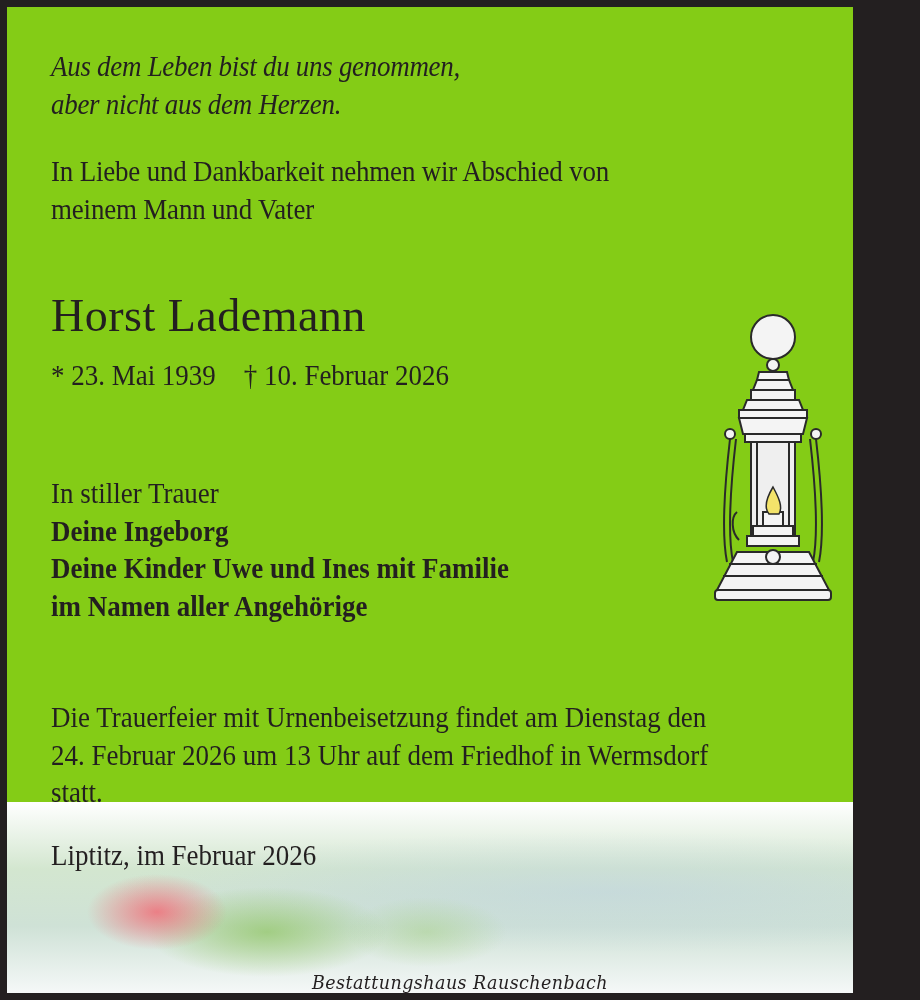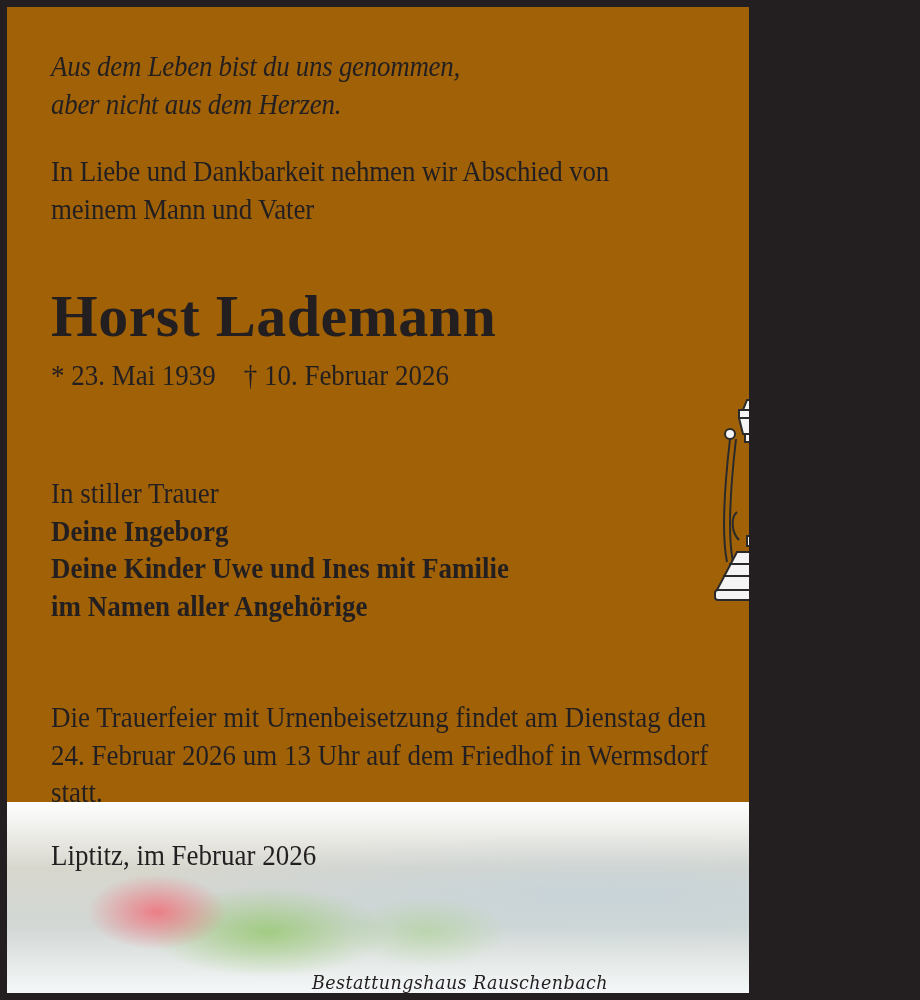--- a/index.html
+++ b/index.html
@@ -1,26 +1,26 @@
 <!DOCTYPE html>
 <html><head>
 <meta charset="utf-8">
 <style>
   html, body { margin: 0; padding: 0; }
   body { width: 920px; height: 1000px; background: #231f20; overflow: hidden; }
   .frame {
-    position: absolute; left: 7px; top: 7px; width: 742px; height: 986px;
-    background: #a16207; overflow: hidden;
+    position: absolute; left: 7px; top: 7px; width: 846px; height: 986px;
+    background: #84cc16; overflow: hidden;
   }
   .txt { position: absolute; left: 44px; color: #231f20;
     font-family: "Liberation Serif", "DejaVu Serif", serif; white-space: nowrap;
     transform-origin: left top; }
   .motto { top: 40px; font-size: 29px; font-style: italic; line-height: 38px; letter-spacing: -0.3px; transform: scaleX(0.93); }
   .intro { top: 145px; font-size: 29px; line-height: 38px; letter-spacing: -0.2px; transform: scaleX(0.93); }
-  .name { top: 277px; font-size: 60px; font-weight: bold; letter-spacing: 0.5px; line-height: 64px; }
+  .name { top: 277px; font-size: 46px; font-weight: normal; letter-spacing: 0.5px; line-height: 64px; }
   .dates { top: 350px; font-size: 29px; line-height: 36px; transform: scaleX(0.93); }
   .dates .sep { display: inline-block; width: 30px; }
   .mourn { top: 468px; font-size: 29px; line-height: 37.5px; transform: scaleX(0.93); }
   .mourn .b { font-weight: bold; }
   .service { top: 692px; font-size: 29px; line-height: 37.5px; transform: scaleX(0.93); }
   .place { top: 830px; font-size: 29px; line-height: 36px; transform: scaleX(0.93); z-index: 3; }
   .lantern { position: absolute; left: 700px; top: 305px; width: 130px; height: 300px; }
   .bg-photo {
     position: absolute; left: 0; top: 795px; width: 906px; height: 191px;
     background:

